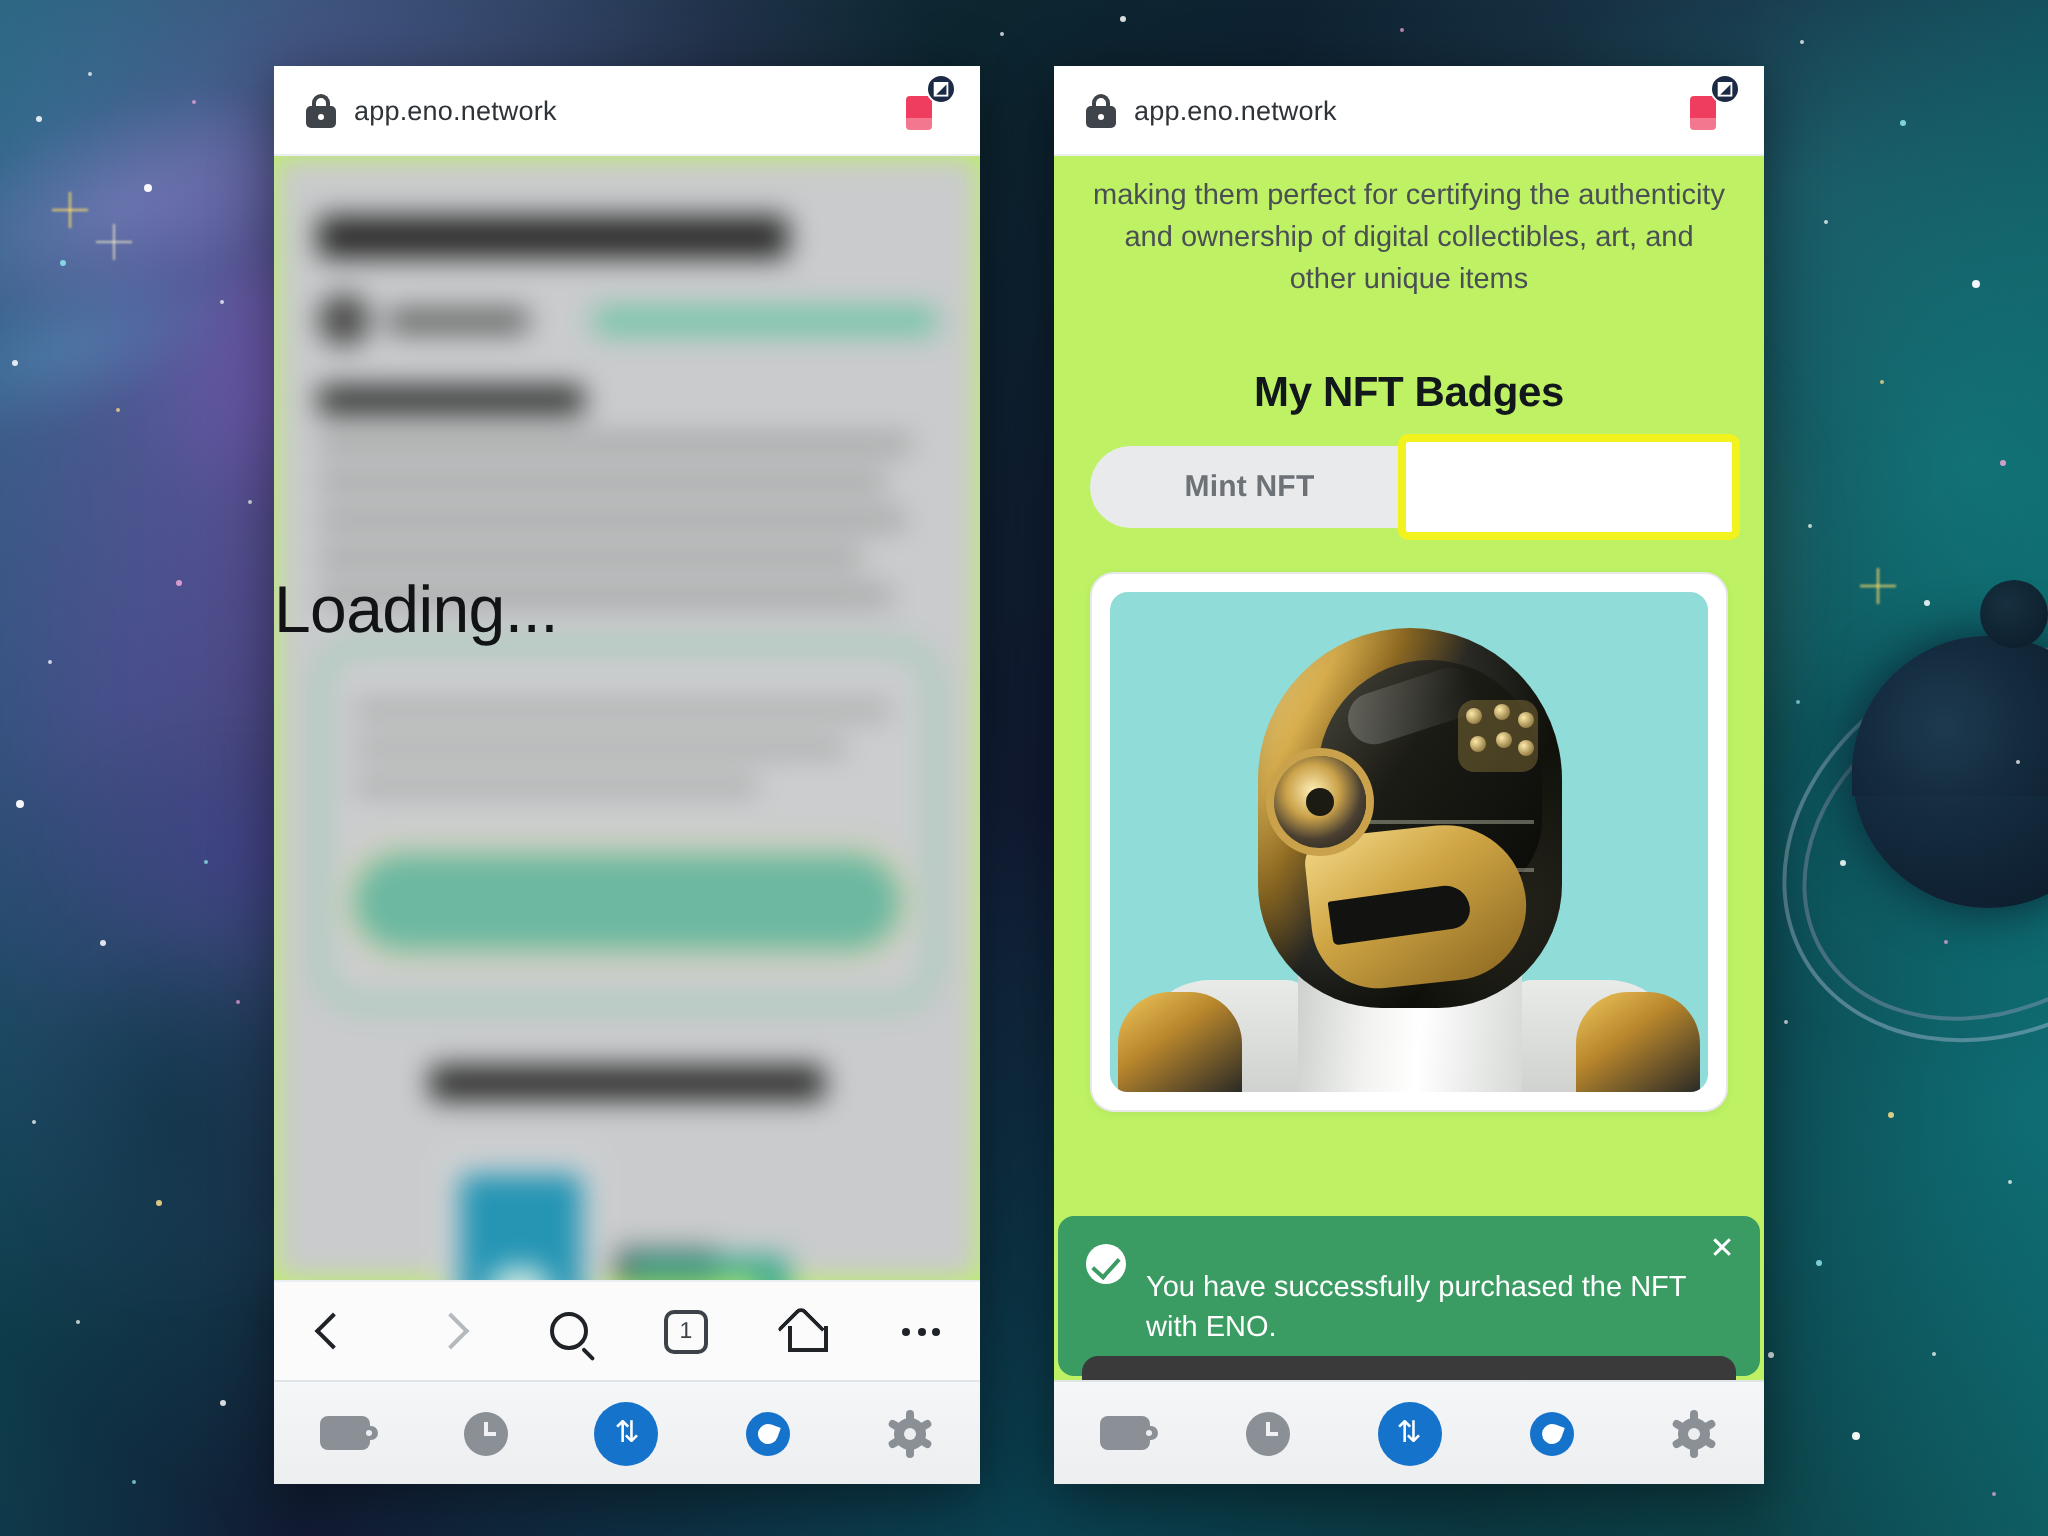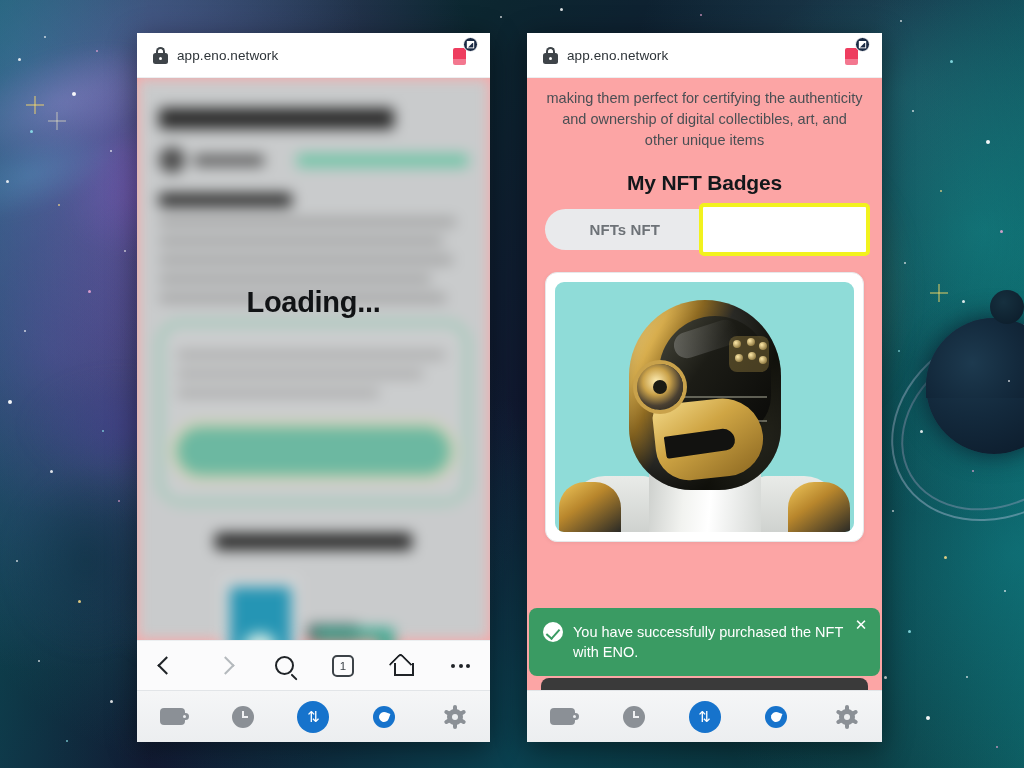--- a/index.html
+++ b/index.html
@@ -141,21 +141,21 @@
     background: rgba(255,255,255,0.30);
   }
   .avatar-badge {
     position: absolute; right: -2px; top: -2px; width: 15px; height: 15px;
     border-radius: 50%; background: #1b2b45; border: 1.5px solid #fff;
     display: flex; align-items: center; justify-content: center;
   }
   .avatar-badge span { color: #fff; font-size: 9px; font-weight: bold; line-height: 1; }
 
   
-  .page { flex: 1 1 auto; position: relative; overflow: hidden; background: #fca5a5; }
+  .page { flex: 1 1 auto; position: relative; overflow: hidden; background: #bef264; }
 
   
   .blurred-page {
     position: absolute; inset: 0; background: #c9cbcc; filter: blur(7px);
     padding: 18px 22px 0 22px;
   }
   .bp-title { height: 21px; width: 76%; background: #2b2b2b; border-radius: 3px; margin-top: 12px; }
   .bp-row { display: flex; align-items: center; gap: 9px; margin-top: 18px; }
   .bp-dot { width: 26px; height: 26px; border-radius: 50%; background: #4c4c4c; }
   .bp-name { width: 70px; height: 11px; background: #5a5a5a; border-radius: 3px; }
@@ -174,33 +174,33 @@
   .bp-illus { margin: 26px auto 0 auto; width: 72%; height: 130px; position: relative; }
   .bp-illus .card-a { position: absolute; left: 8%; top: 0; width: 36%; height: 84%; background: #d3d4d5; border-radius: 4px; }
   .bp-illus .card-a i { position: absolute; left: 12%; top: 10%; width: 76%; height: 62%; background: #2595b4; display: block; }
   .bp-illus .card-a u { position: absolute; left: 30%; top: 52%; width: 40%; height: 24%; background: #cfe9e3; border-radius: 50%; display: block; }
   .bp-illus .pipe { position: absolute; left: 50%; top: 40%; width: 36%; height: 9%; background: #3aa890; }
   .bp-illus .pipe2 { position: absolute; left: 80%; top: 40%; width: 6%; height: 28%; background: #3aa890; }
   .bp-illus .bar { position: absolute; left: 48%; top: 38%; width: 22%; height: 13%; background: #3f4346; }
 
   .loading-overlay {
     position: absolute; left: 0; right: 0; top: 208px;
-    text-align: center; font-size: 29px; font-weight: bold; color: #111315;
+    text-align: left; font-size: 33px; font-weight: normal; color: #111315;
     letter-spacing: -0.3px;
   }
 
   
   .rp-scroll { position: absolute; inset: 0; padding: 10px 14px 0 14px; }
   .rp-para {
     font-size: 14.5px; line-height: 21px; color: #4a4f54;
     text-align: center; padding: 0 4px;
   }
   .rp-h1 {
     text-align: center; font-size: 21px; font-weight: bold; color: #12171b;
-    margin-top: 20px; letter-spacing: -0.2px;
+    margin-top: 34px; letter-spacing: -0.2px;
   }
   .tabs {
     margin: 14px 4px 0 4px; height: 41px; background: #e9eaec;
     border-radius: 21px; display: flex; align-items: center; position: relative;
   }
   .tab {
     flex: 1 1 50%; text-align: center; font-size: 15px; font-weight: bold;
     color: #6d7277; line-height: 41px; letter-spacing: .1px;
   }
   .tab-active {
@@ -294,21 +294,21 @@
   }
   .toast-check {
     position: absolute; left: 14px; top: 14px; width: 20px; height: 20px;
     border-radius: 50%; background: #ffffff;
   }
   .toast-check::after {
     content: ""; position: absolute; left: 6px; top: 4px; width: 6px; height: 11px;
     border: solid #3a9b63; border-width: 0 2.6px 2.6px 0; transform: rotate(42deg);
   }
   .toast-title { font-size: 15px; font-weight: bold; line-height: 19px; }
-  .toast-msg { font-size: 14.5px; line-height: 20px; margin-top: 2px; }
+  .toast-msg { font-size: 14.5px; line-height: 20px; margin-top: 14px; }
   .toast-close {
     position: absolute; right: 11px; top: 9px; width: 16px; height: 16px;
     color: #ffffff; font-size: 15px; line-height: 16px; text-align: center;
   }
   .toast-dark {
     position: absolute; left: 14px; right: 14px; top: 600px;
     background: #3a3a3a; border-radius: 8px; padding: 13px 14px 13px 52px;
     color: #ffffff;
   }
 
@@ -562,21 +562,21 @@
     </div>
 
     <div class="page">
       <div class="rp-scroll">
 
         <div class="rp-para">making them perfect for certifying the authenticity and ownership of digital collectibles, art, and other unique items</div>
 
         <div class="rp-h1">My NFT Badges</div>
 
         <div class="tabs">
-          <div class="tab">NFTs NFT</div>
+          <div class="tab">Mint NFT</div>
           <div class="tab"></div>
           <div class="tab-highlight"></div>
         </div>
 
         <div class="nft-card">
           <div class="nft-img">
             <div class="robot">
               <div class="r-shoulder l"></div>
               <div class="r-shoulder r"></div>
               <div class="r-pad l"></div>

